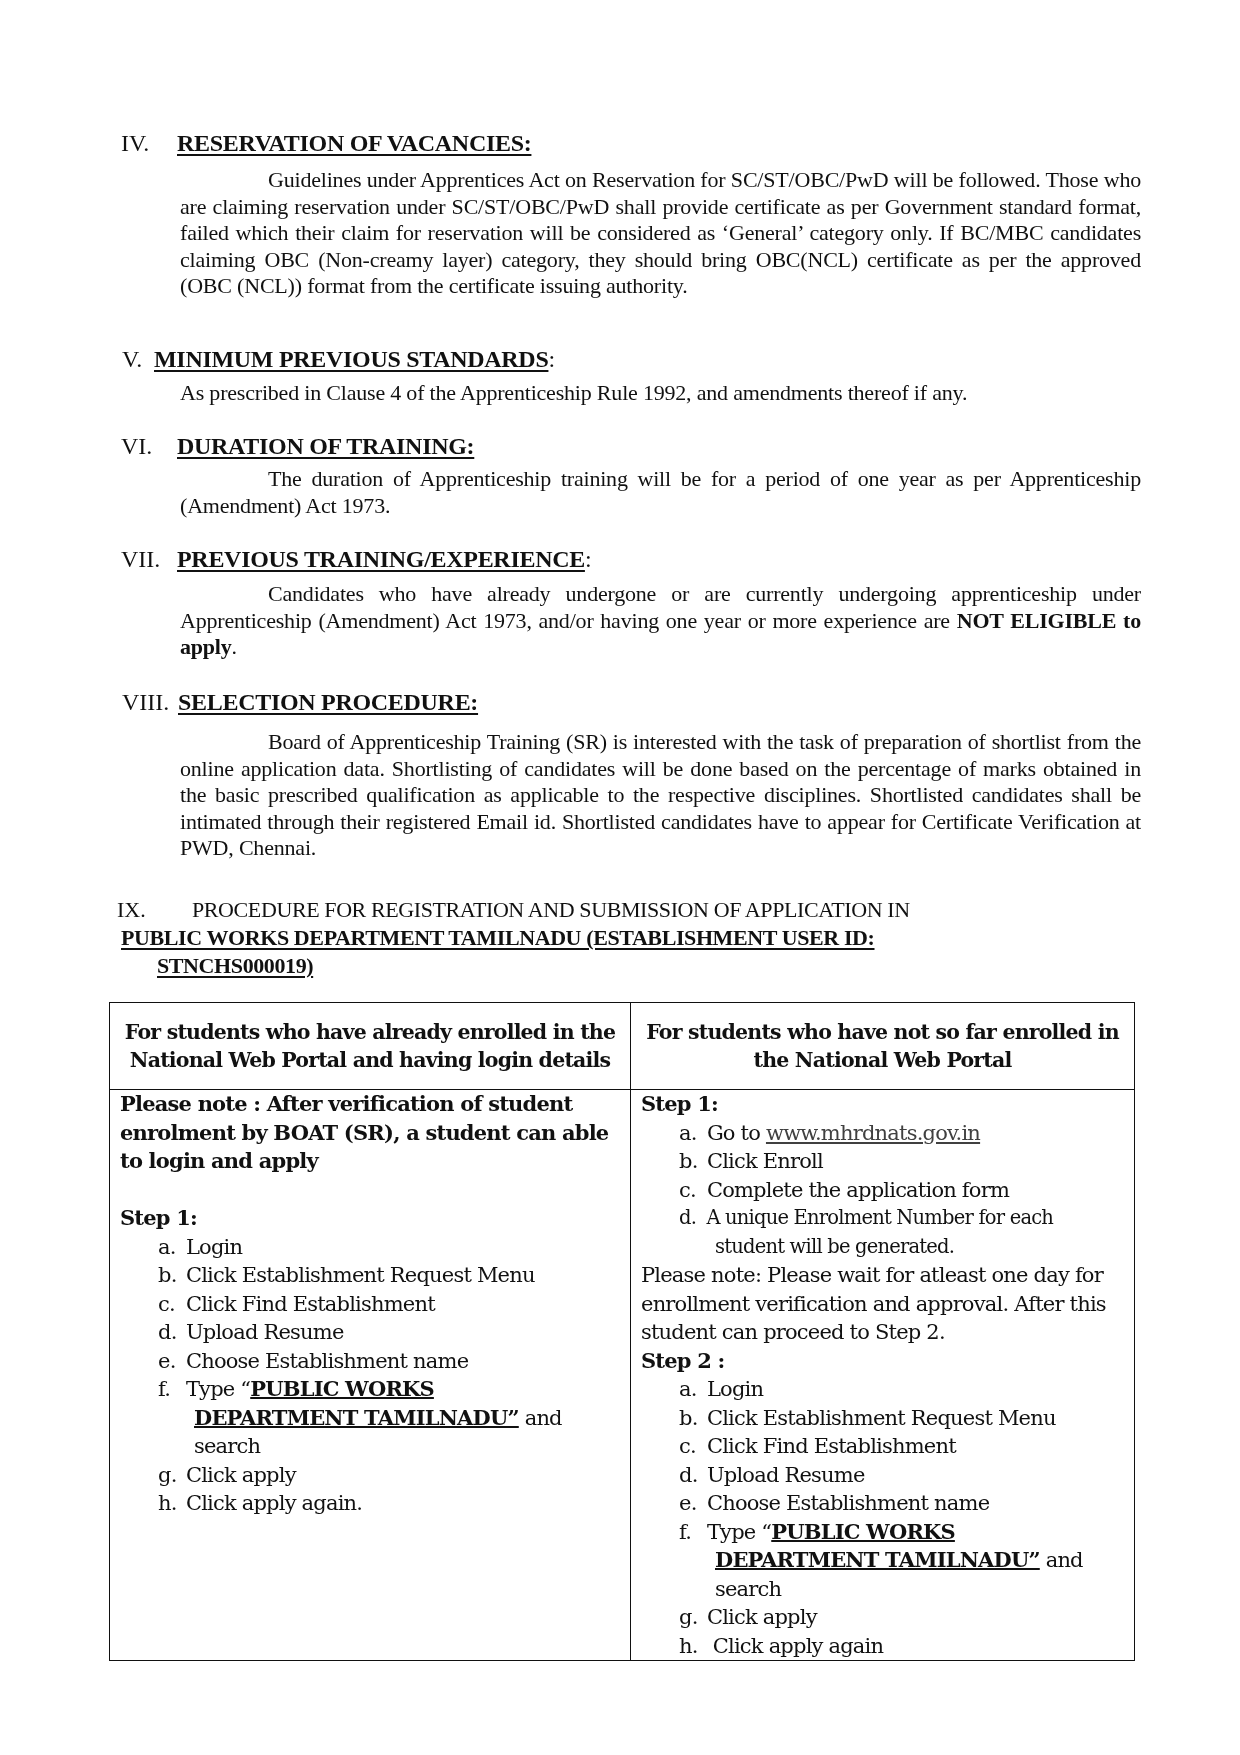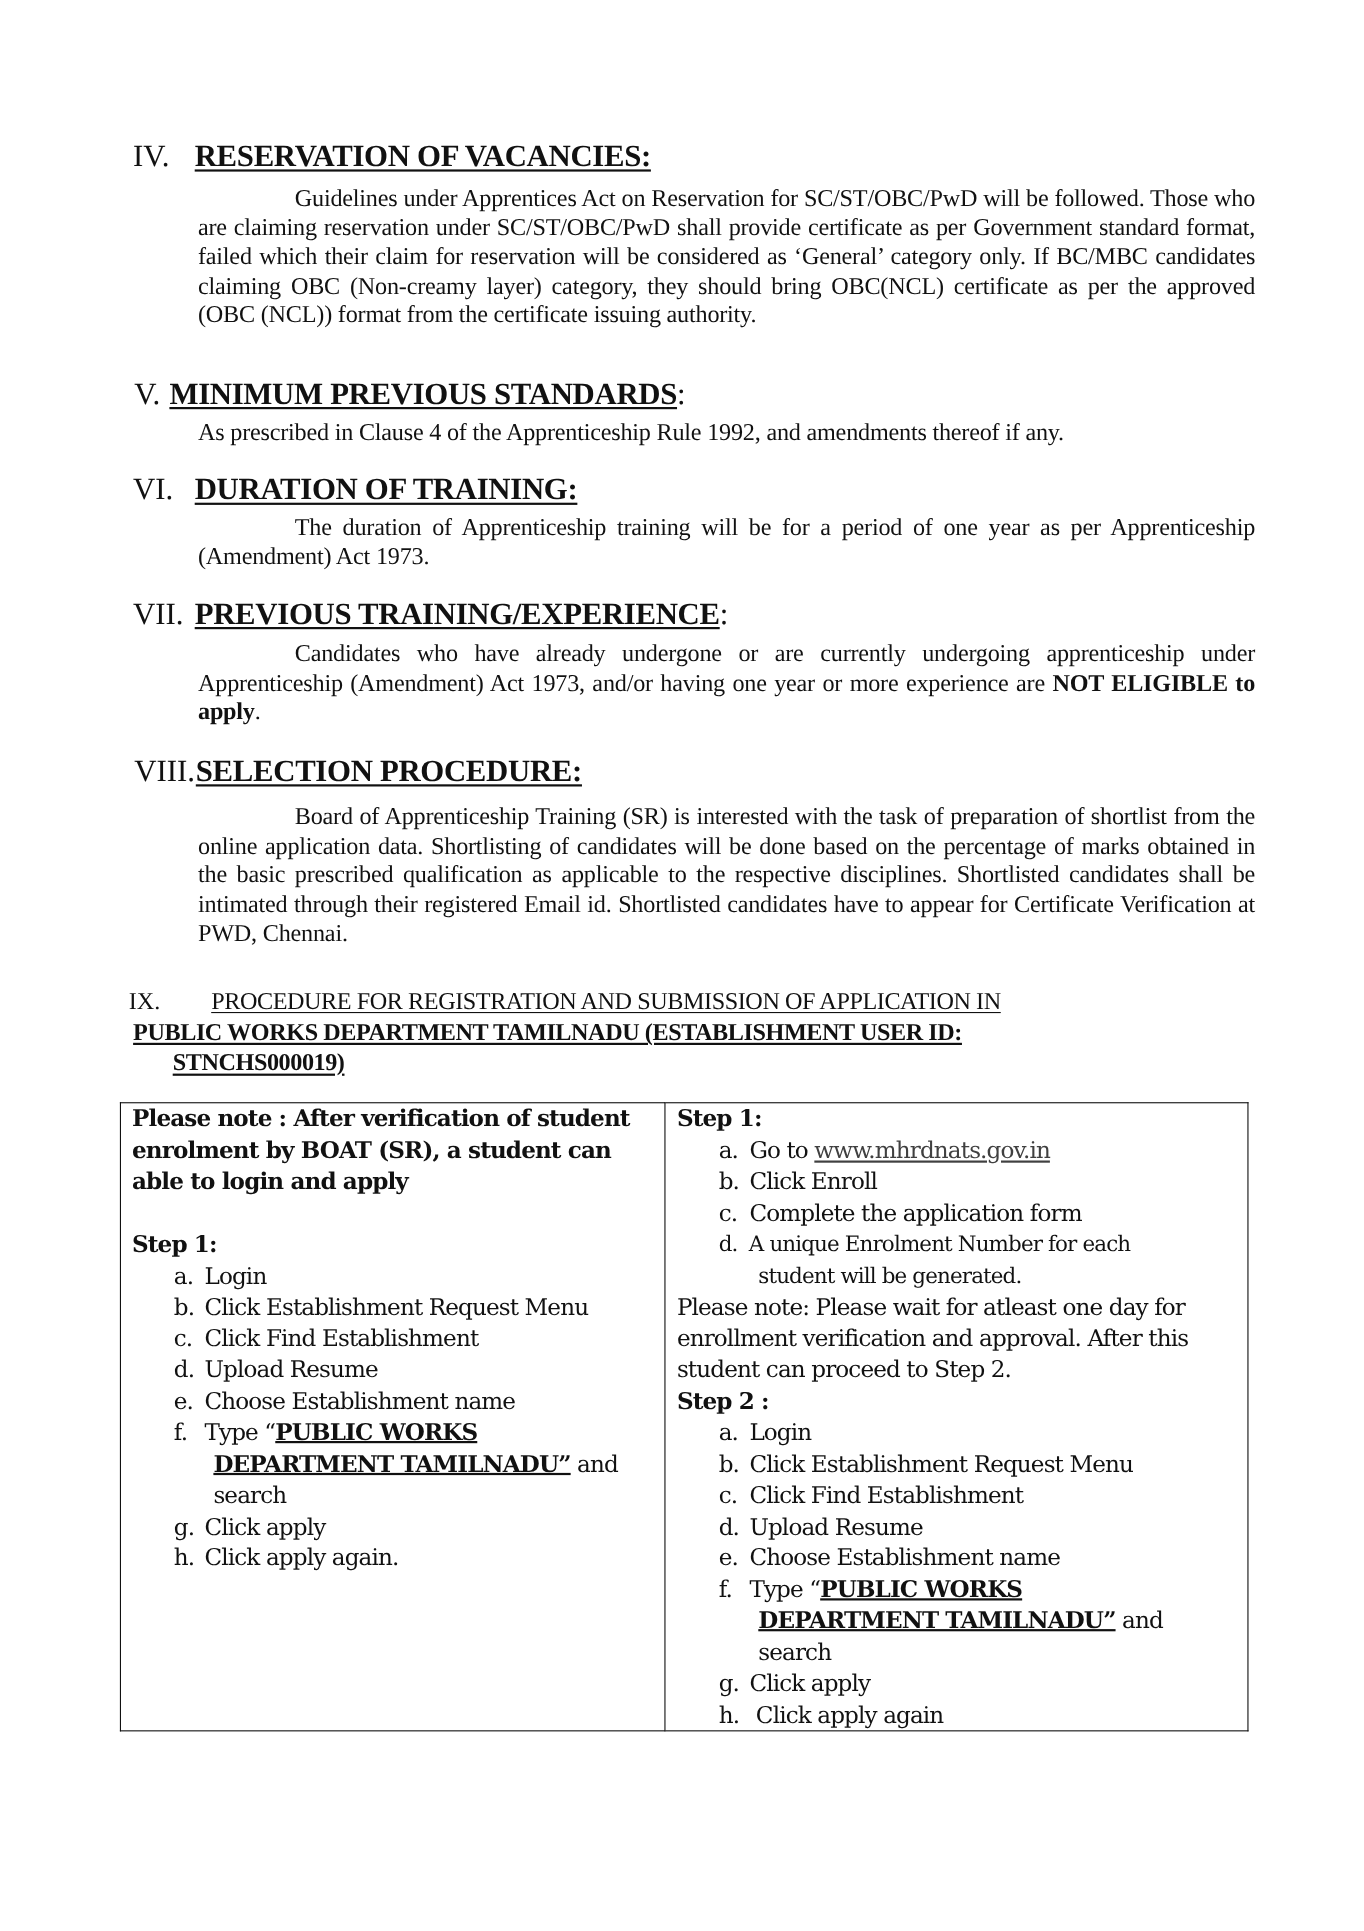--- a/index.html
+++ b/index.html
@@ -1,28 +1,28 @@
 <!DOCTYPE html>
 <html><head>
 <meta charset="utf-8">
 <style>
   html, body { margin: 0; padding: 0; background: #ffffff; }
   body { width: 1240px; height: 1755px; position: relative; overflow: hidden;
          font-family: "Liberation Serif", "DejaVu Serif", serif; color: #111; }
-  .sec-head { position: absolute; font-size: 28px; line-height: 26px; white-space: nowrap; }
+  .sec-head { position: absolute; font-size: 24px; line-height: 26px; white-space: nowrap; }
   .sec-head .num { display: inline-block; }
   .sec-head .title { font-weight: bold; text-decoration: underline; text-decoration-thickness: 2px; text-underline-offset: 3px; letter-spacing: -0.3px; }
   .para { position: absolute; left: 180px; width: 961px; font-size: 22px; line-height: 26.5px; text-align: justify; letter-spacing: -0.2px; }
   .para .indent { display: inline-block; width: 88px; }
   .para b { font-weight: bold; }
   .plain-line { position: absolute; left: 180px; font-size: 22px; line-height: 26px; white-space: nowrap; letter-spacing: -0.2px; }
 
   .ix-line1 { position: absolute; left: 117px; top: 897px; font-size: 22px; line-height: 26px; white-space: nowrap; }
   .ix-line1 .num { display: inline-block; width: 75px; }
-  .ix-line1 .t { text-decoration: underline; text-decoration-thickness: 1px; text-underline-offset: 3px; letter-spacing: -0.4px; text-align: center; }
+  .ix-line1 .t { text-decoration-thickness: 1px; text-underline-offset: 3px; letter-spacing: -0.4px; text-align: center; }
   .ix-bold { position: absolute; left: 121px; font-size: 22px; line-height: 26px; font-weight: bold; text-decoration: underline; text-decoration-thickness: 2px; text-underline-offset: 3px; white-space: nowrap; letter-spacing: -0.4px; }
 
   table.proc { position: absolute; left: 109px; top: 1002px; width: 1026px; border-collapse: collapse;
                font-family: "DejaVu Serif", "Liberation Serif", serif; }
   table.proc td, table.proc th { border: 1.5px solid #111; vertical-align: top; padding: 0 10px; }
   table.proc th { height: 86px; font-size: 20.5px; line-height: 28px; font-weight: bold; text-align: center; vertical-align: middle; padding: 0 14px; letter-spacing: -0.8px; }
   .col-l { width: 492px; }
   .cell { font-size: 21px; line-height: 28.5px; letter-spacing: -0.8px; }
   .cell .note-b { font-weight: bold; }
   .step-h { font-weight: bold; }
@@ -72,20 +72,24 @@
 </div>
 
 <div class="ix-line1">
   <span class="num">IX.</span><span class="t">PROCEDURE FOR REGISTRATION AND SUBMISSION OF APPLICATION IN</span>
 </div>
 <div class="ix-bold" style="top:925px;">PUBLIC WORKS DEPARTMENT TAMILNADU (ESTABLISHMENT USER ID:</div>
 <div class="ix-bold" style="top:953px;margin-left:36px;">STNCHS000019)</div>
 
 <table class="proc">
   <tbody>
+      <tr>
+    <th class="col-l">For students who have already enrolled in the National Web Portal and having login details</th>
+    <th>For students who have not so far enrolled in the National Web Portal</th>
+  </tr>
   <tr>
     <td class="cell" style="height:570px; padding-left:10px;">
       <div class="note-b">Please note : After verification of student enrolment by BOAT (SR), a student can able to login and apply</div>
       <div class="blank"></div>
       <div class="step-h">Step 1:</div>
       <ul class="items">
         <li><span class="lbl">a.</span> <span>Login</span></li>
         <li><span class="lbl">b.</span> <span>Click Establishment Request Menu</span></li>
         <li><span class="lbl">c.</span> <span>Click Find Establishment</span></li>
         <li><span class="lbl">d.</span> <span>Upload Resume</span></li>

